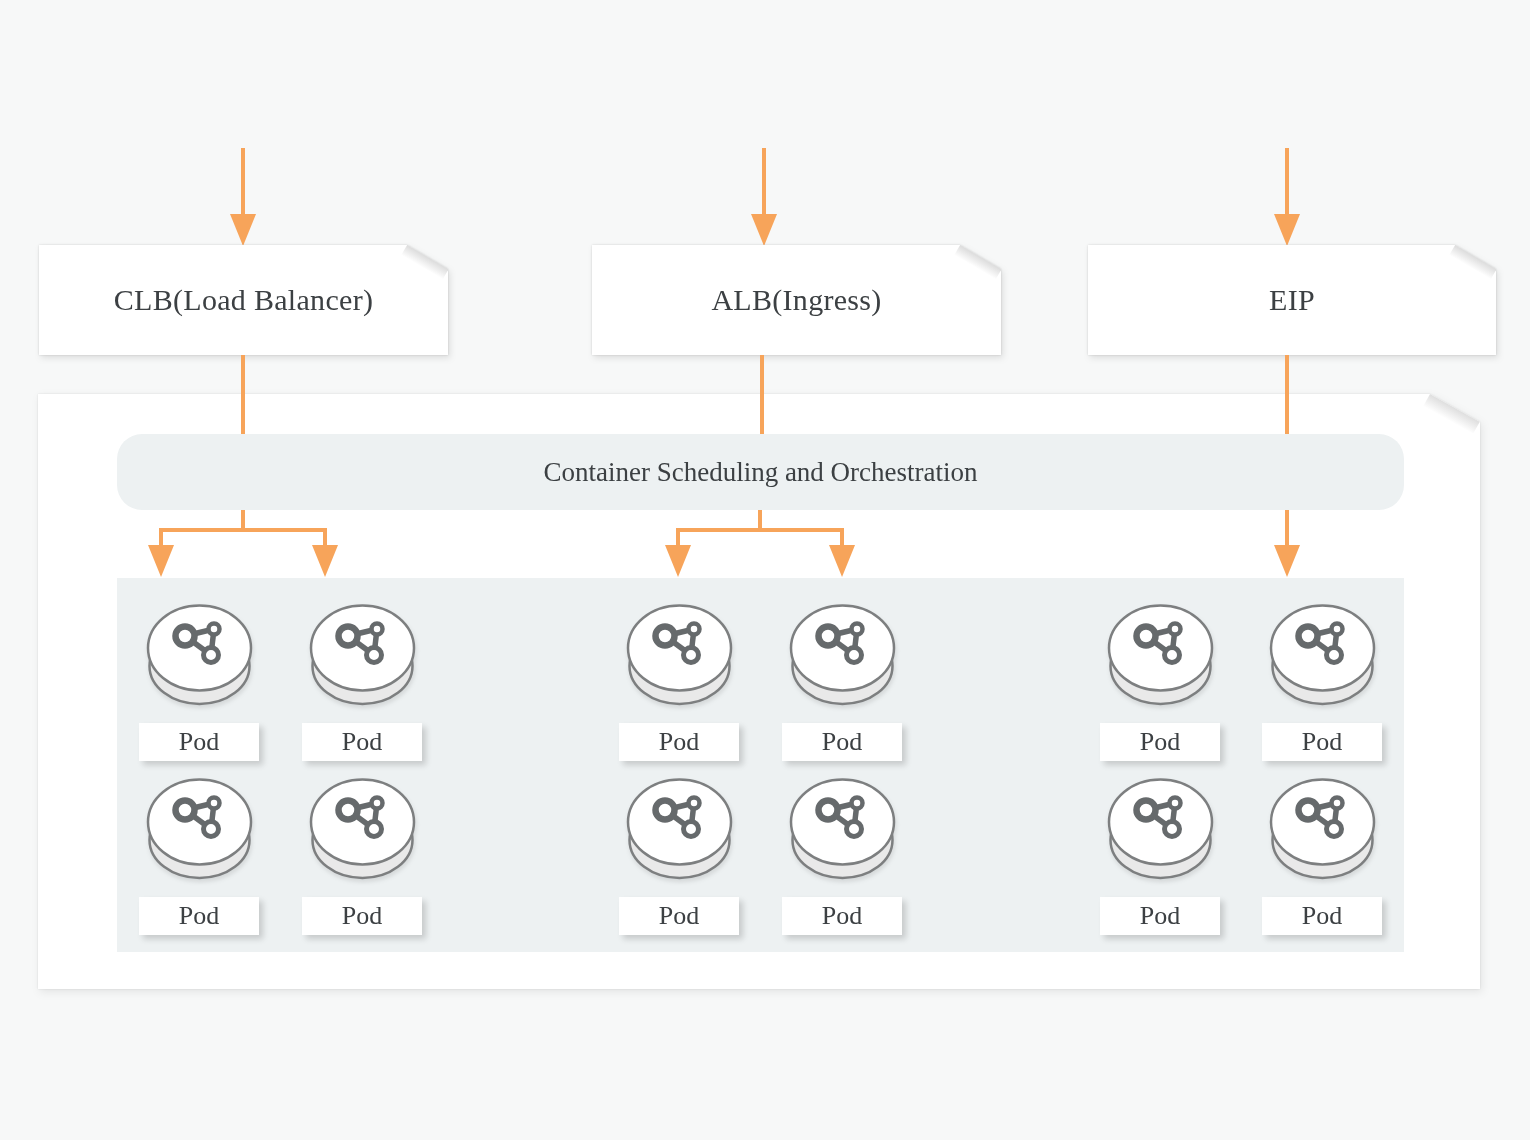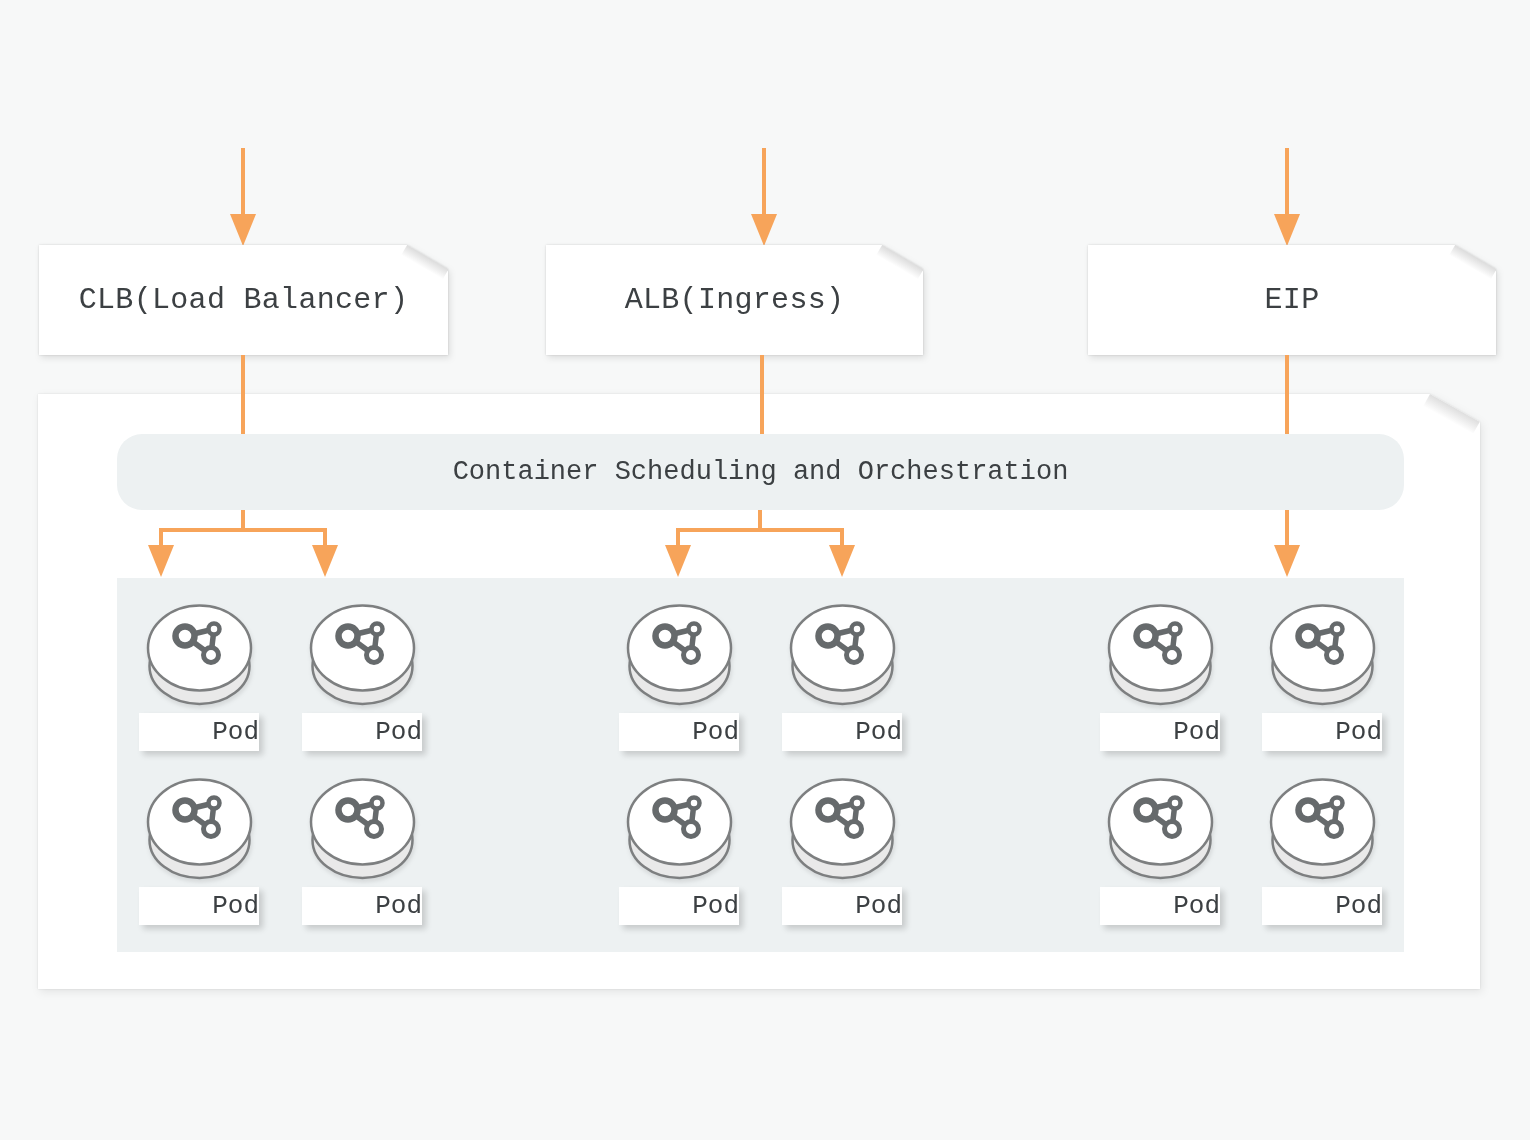--- a/index.html
+++ b/index.html
@@ -9,21 +9,21 @@
     --white:#FFFFFF;
     --text:#3C4043;
     --cyl-stroke:#7D7F80;
     --cyl-side:#E9E9E9;
     --icon:#666A6C;
   }
   html,body{margin:0;padding:0;background:var(--page);}
   .canvas{
     position:relative;width:1530px;height:1140px;overflow:hidden;
     background:var(--page);
-    font-family:Liberation Mono, monospace;
+    font-family:Liberation Serif, serif;
     color:var(--text);
   }
   
   .shaft{position:absolute;width:4px;background:var(--orange);z-index:2;}
   .hbar{position:absolute;height:4px;background:var(--orange);z-index:2;}
   .head{position:absolute;width:0;height:0;z-index:2;
         border-left:13px solid transparent;border-right:13px solid transparent;
         border-top:32px solid var(--orange);}
   
   .node-wrap{position:absolute;z-index:2;
@@ -44,43 +44,43 @@
     background:linear-gradient(to bottom, rgba(90,90,90,.20), rgba(90,90,90,0));}
   
   .band{position:absolute;left:117px;width:1287px;background:var(--band);z-index:3;}
   .header-band{top:434px;height:76px;display:flex;align-items:center;justify-content:center;
     font-size:27px;border-radius:25px;}
   .pods-band{top:578px;height:374px;}
   
   .pod{position:absolute;width:120px;display:flex;flex-direction:column;align-items:center;
     z-index:4;}
   .pod svg{display:block;filter:drop-shadow(1px 3px 2px rgba(0,0,0,.10));}
-  .pod-label{margin-top:7px;width:120px;height:38px;background:var(--white);
+  .pod-label{margin-top:17px;width:120px;height:38px;background:var(--white);
     box-shadow:4px 4px 6px rgba(0,0,0,.16);
-    display:flex;align-items:center;justify-content:flex-end;font-size:26px;}
+    display:flex;align-items:center;justify-content:center;font-size:26px;}
 </style>
 </head>
 <body>
 
 <div class="canvas">
 
   <div class="shaft" style="left:241px;top:148px;height:68px"></div>
   <div class="head" style="left:230px;top:214px"></div>
   <div class="shaft" style="left:762px;top:148px;height:68px"></div>
   <div class="head" style="left:751px;top:214px"></div>
   <div class="shaft" style="left:1285px;top:148px;height:68px"></div>
   <div class="head" style="left:1274px;top:214px"></div>
 
   <div class="node-wrap" style="left:39px;top:245px;width:409px;height:110px">
     <div class="node-box">
       <span>CLB(Load Balancer)</span>
       <i class="fold"></i>
     </div>
   </div>
-  <div class="node-wrap" style="left:546px;top:245px;width:377px;height:110px">
+  <div class="node-wrap" style="left:592px;top:245px;width:409px;height:110px">
     <div class="node-box">
       <span>ALB(Ingress)</span>
       <i class="fold"></i>
     </div>
   </div>
   <div class="node-wrap" style="left:1088px;top:245px;width:408px;height:110px">
     <div class="node-box">
       <span>EIP</span>
       <i class="fold"></i>
     </div>

